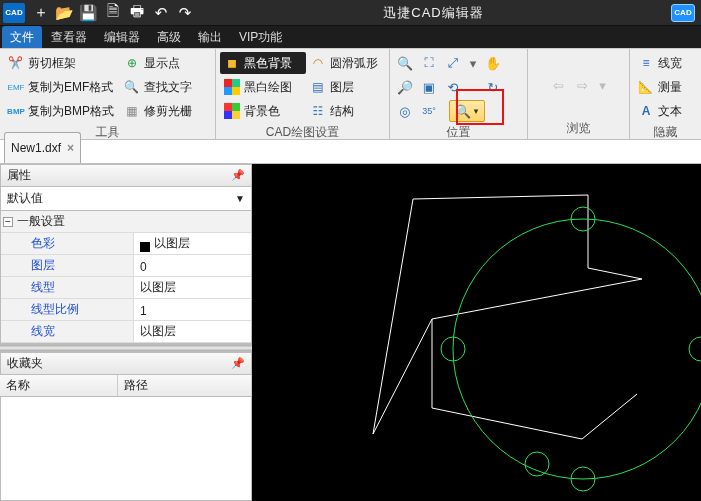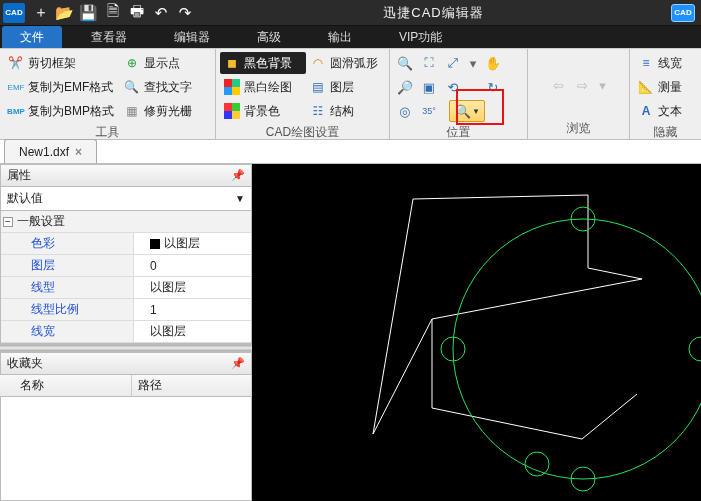--- a/index.html
+++ b/index.html
@@ -58,27 +58,27 @@
   .tab-strip {
     height: 22px;
     background: #1d1d1d;
     display:flex;
     align-items:flex-end;
     padding-left: 2px;
     gap: 0;
   }
   .tab {
     height: 22px;
-    padding: 0 18px;
+    padding: 0 8px;
     display:flex;align-items:center;
     background:#2b2b2b;
     color:#ddd;
     border-top-left-radius: 3px;
     border-top-right-radius: 3px;
-    margin-right: 11px;
+    margin-right: 1px;
     font-size:12px;
   }
   .tab.active {
     background: #2573c7;
     color:#fff;
   }
   .tab.plain { background: transparent; text-align: center; }
   
   .ribbon {
     height: 92px;
@@ -134,26 +134,26 @@
   }
   
   .doc-tabs {
     height: 24px;
     background: #fff;
     border-bottom:1px solid #bfbfbf;
     display:flex;align-items:flex-end;
     padding-left: 4px;
   }
   .doc-tab {
-    height: 24px;
+    height: 31px;
     background:#f4f4f4;
     border:1px solid #a8a8a8;
     border-bottom: none;
     border-top-left-radius:3px;border-top-right-radius:3px;
-    padding: 0 14px;
+    padding: 0 6px;
     display:flex;align-items:center;gap:6px;
     font-size:12px;
   }
   .close-x { color:#888;font-weight:bold; }
   
   .content {
     display:flex;
     height: calc(501px - 26px - 22px - 92px - 24px);
   }
   .side {
@@ -186,24 +186,24 @@
     flex:0 0 auto;
   }
   .group-row {
     display:flex;align-items:center;gap:4px;
     padding:2px 2px;
     border-bottom:1px solid #dcdcdc;
   }
   .minus { width:10px;height:10px;border:1px solid #999;display:flex;align-items:center;justify-content:center;font-size:10px;line-height:1;background:#fff; }
   .prop-row { display:flex;border-bottom:1px solid #dcdcdc; }
   .prop-k { width: 132px; padding: 2px 4px 2px 30px; color:#1d4ed8 }
-  .prop-v { flex:1; padding:2px 16px; border-left:1px solid #dcdcdc; background:#fff; display:flex;align-items:center;gap:4px; }
+  .prop-v { flex:1; padding:2px 6px; border-left:1px solid #dcdcdc; background:#fff; display:flex;align-items:flex-end;gap:4px; }
   .sw { width:10px;height:10px;background:#000; }
   .grad { height:8px; background:linear-gradient(#aaa,#ededed,#aaa); border-top:1px solid #bcbcbc;border-bottom:1px solid #bcbcbc;}
-  .col-head { display:flex; border-bottom:1px solid #bcbcbc; background:linear-gradient(#f9f9f9,#eaeaea);padding-left:14px; }
+  .col-head { display:flex; border-bottom:1px solid #bcbcbc; background:linear-gradient(#f9f9f9,#eaeaea); }
   .col-head > div { padding:2px 6px; border-right:1px solid #ccc; }
   .fav-body { flex:1; background:#fff; border:1px solid #bcbcbc; border-top:none; }
   
   .canvas {
     flex:1; position:relative; background:#000;
   }
   .canvas svg { position:absolute; left:0; top:0; }
 </style>
 </head>
 <body>

